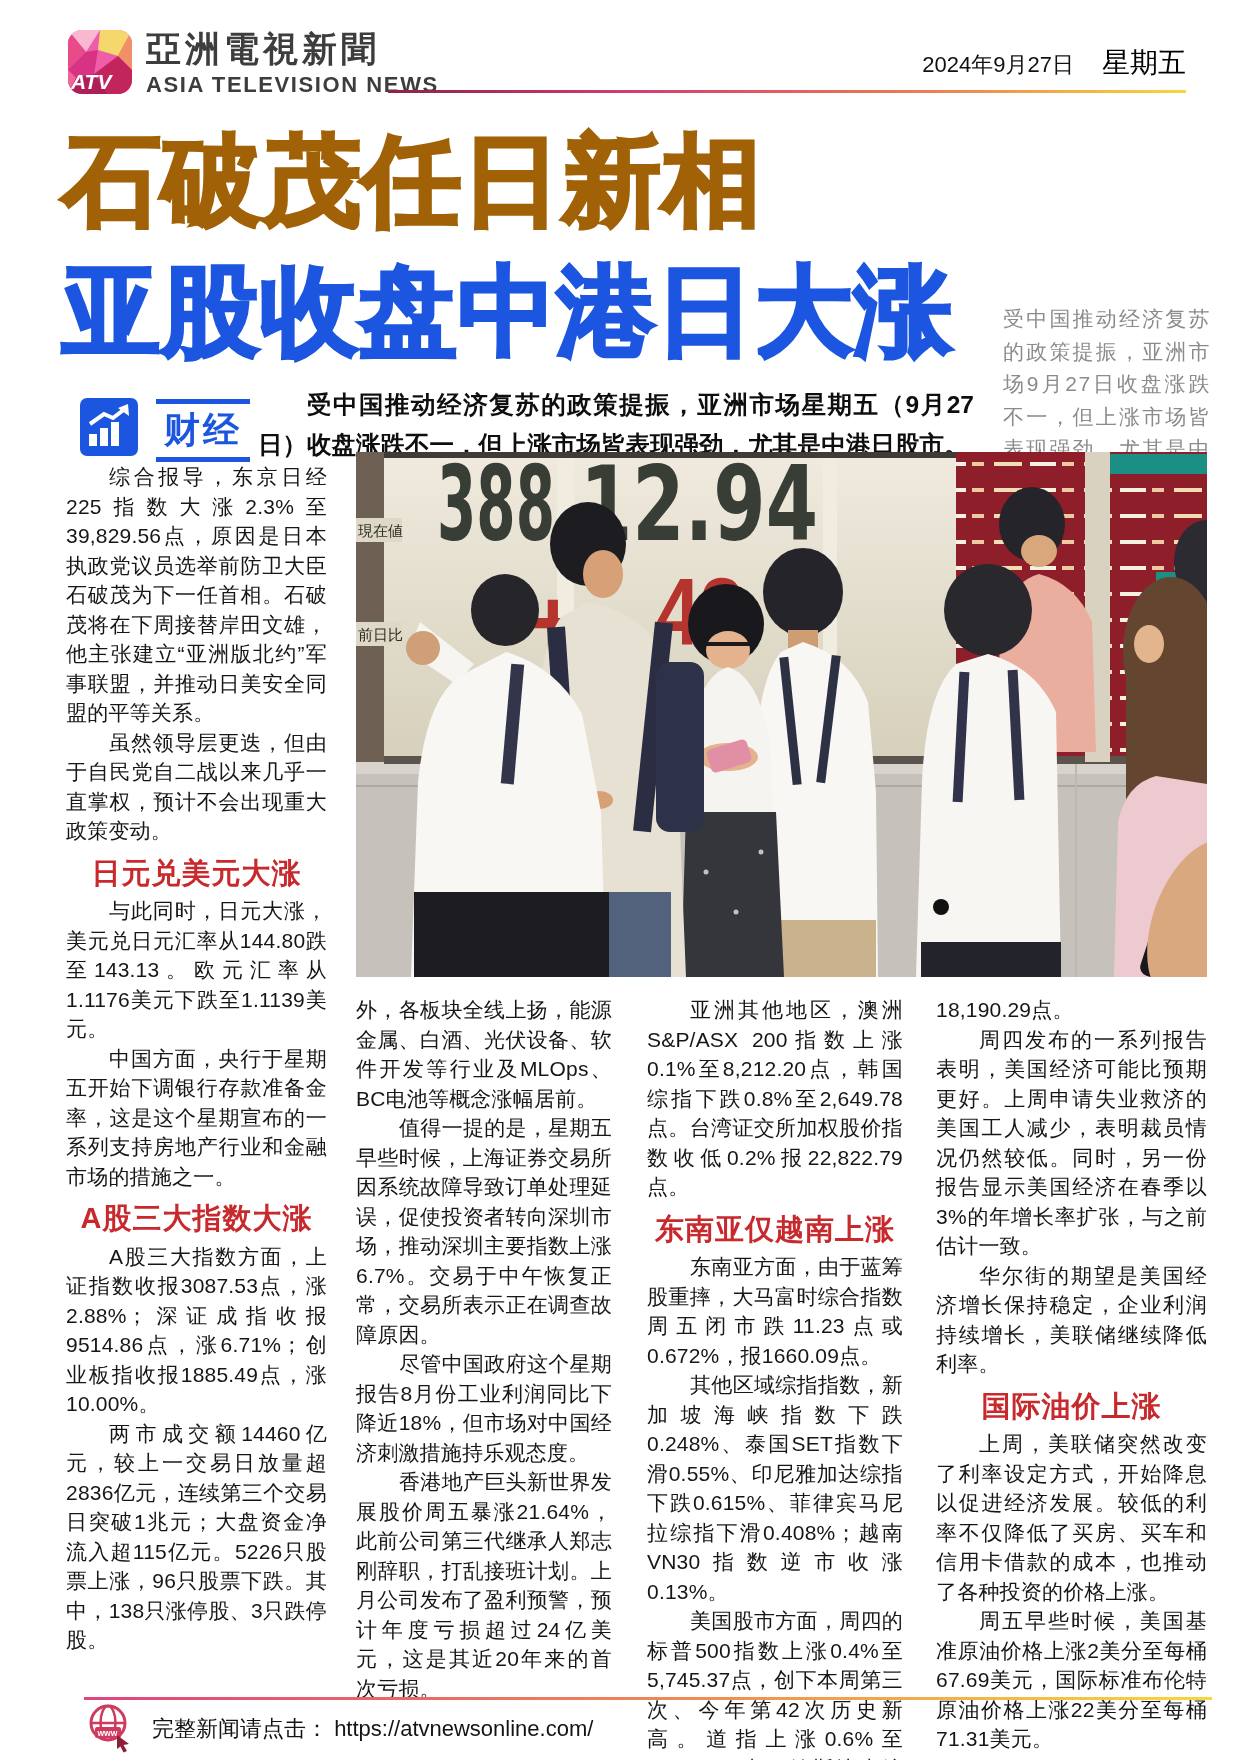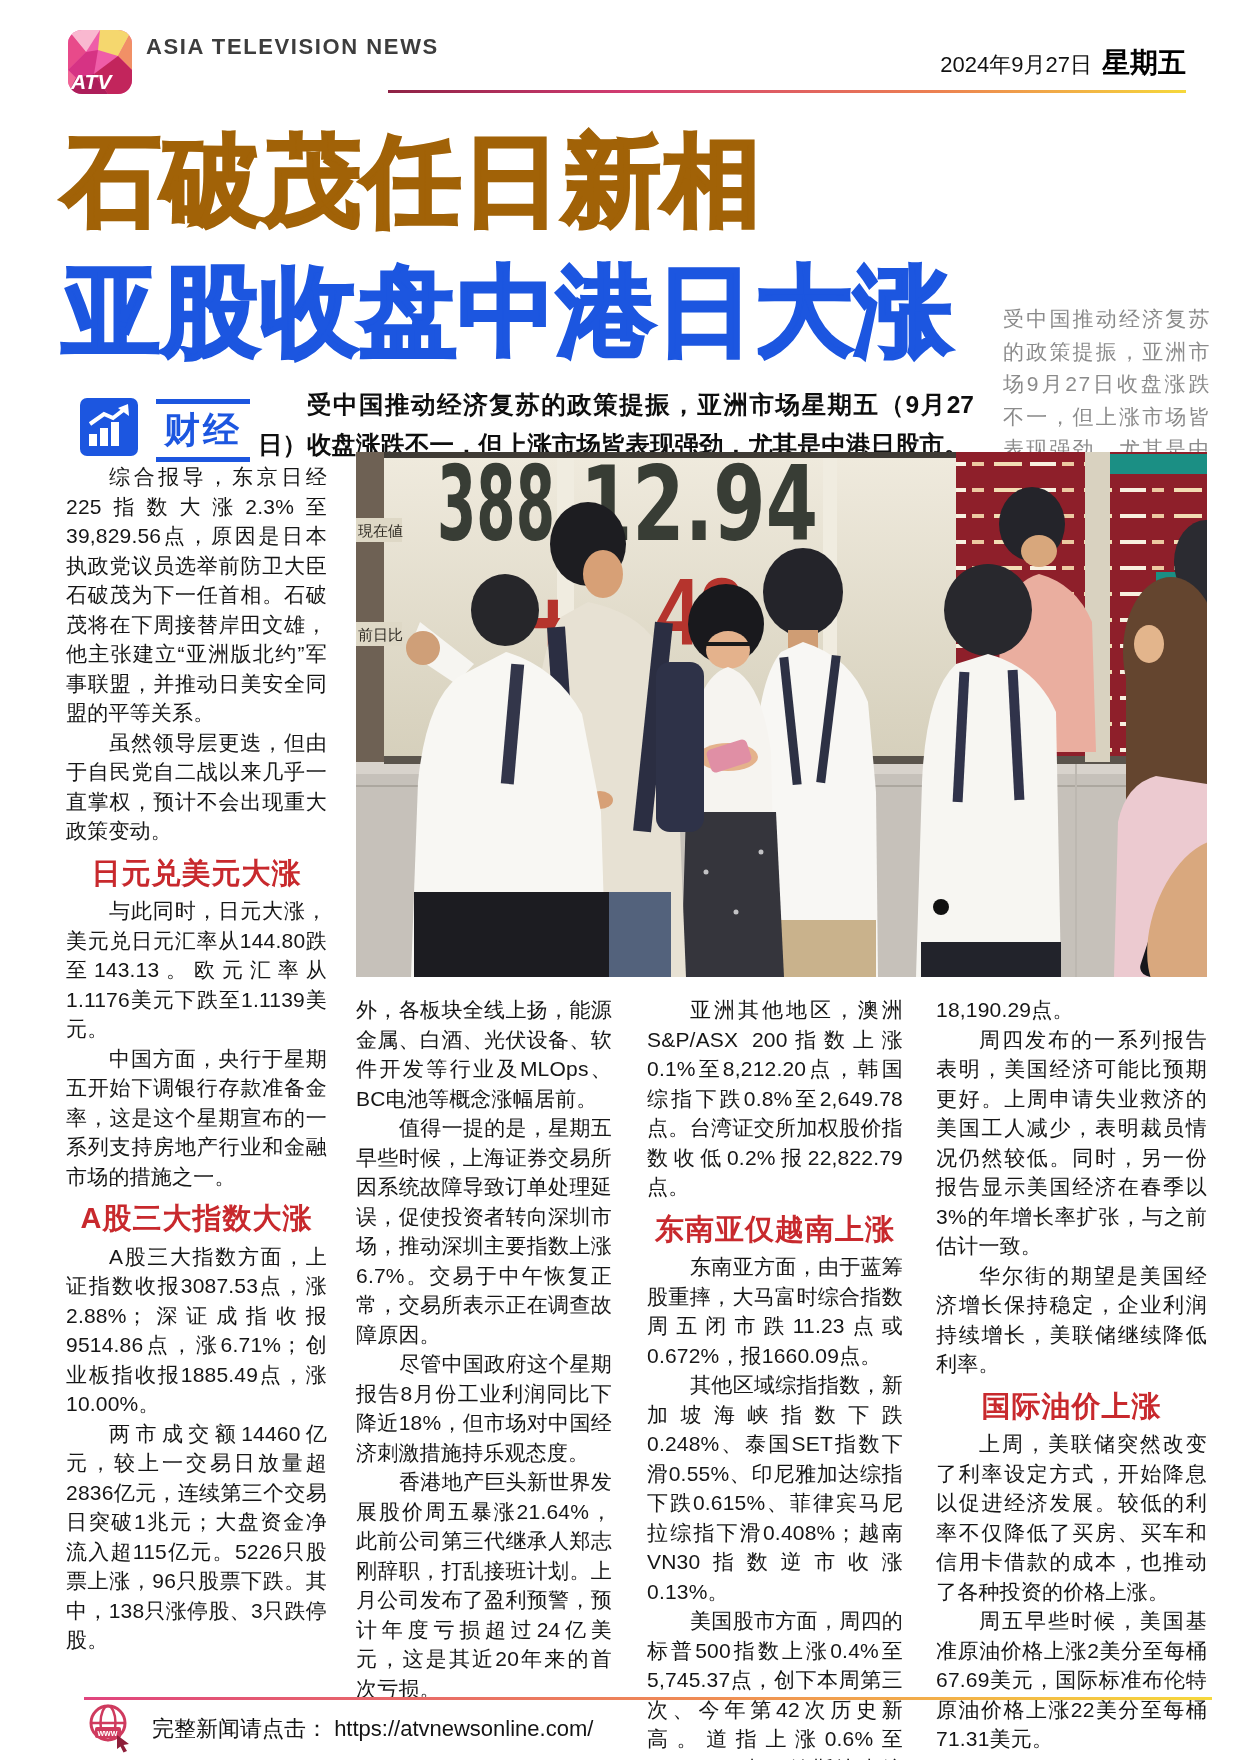--- a/index.html
+++ b/index.html
@@ -8,21 +8,21 @@
     overflow:hidden; font-family:"Liberation Sans","DejaVu Sans",sans-serif;
     color:#1a1a1a;
   }
   
   .logo { position:absolute; left:68px; top:30px; width:64px; height:64px; }
   .brand { position:absolute; left:146px; top:30px; }
   .brand-cn { font-size:35px; font-weight:800; color:#3d3d3d; letter-spacing:4px; line-height:38px; }
   .brand-en { font-size:22px; font-weight:700; color:#3d3d3d; letter-spacing:1.6px; margin-top:4px; }
   .header-date { position:absolute; right:64px; top:44px; white-space:nowrap; }
   .header-date .d { font-size:22px; font-weight:400; color:#111;margin-left:48px; }
-  .header-date .w { font-size:28px; font-weight:700; color:#000; margin-left:10px; }
+  .header-date .w { font-size:28px; font-weight:400; color:#000; margin-left:28px; }
   .header-line { position:absolute; left:388px; top:90px; width:798px; height:3px;
     background:linear-gradient(90deg,#8e2245,#d23c72 30%,#ec7f52 68%,#f6d83b 100%); }
   
   .headline1, .headline2 {
     position:absolute; left:62px; font-weight:900; letter-spacing:1px; white-space:nowrap;
     -webkit-text-stroke:3.2px currentColor;
   }
   .headline1 { top:116px; font-size:99px; color:#a16207; }
   .headline2 { top:247px; font-size:98px; color:#1c56e0; }
   
@@ -74,20 +74,21 @@
       <polygon points="0,0 18,22 0,40" fill="#e84a8a"></polygon>
       <polygon points="18,22 30,20 26,44 8,48 0,40" fill="#d63384"></polygon>
       <polygon points="50,26 64,0 64,40" fill="#f19066"></polygon>
       <polygon points="26,44 50,26 64,40 64,64 40,64" fill="#c2255c"></polygon>
       <polygon points="0,40 8,48 0,64" fill="#f06595"></polygon>
       <polygon points="8,48 26,44 40,64 0,64" fill="#ad1e5a"></polygon>
       <text x="3" y="59" font-size="21" font-weight="bold" font-style="italic" fill="#ffffff" font-family="Liberation Sans, DejaVu Sans, sans-serif">ATV</text>
     </g>
   </svg>
   <div class="brand">
+    <div class="brand-cn">亞洲電視新聞</div>
     <div class="brand-en">ASIA TELEVISION NEWS</div>
   </div>
   <div class="header-date">
     <span class="d">2024年9月27日</span><span class="w">星期五</span>
   </div>
   <div class="header-line"></div>
 
   <div class="headline1">石破茂任日新相</div>
   <div class="headline2">亚股收盘中港日大涨</div>
 

